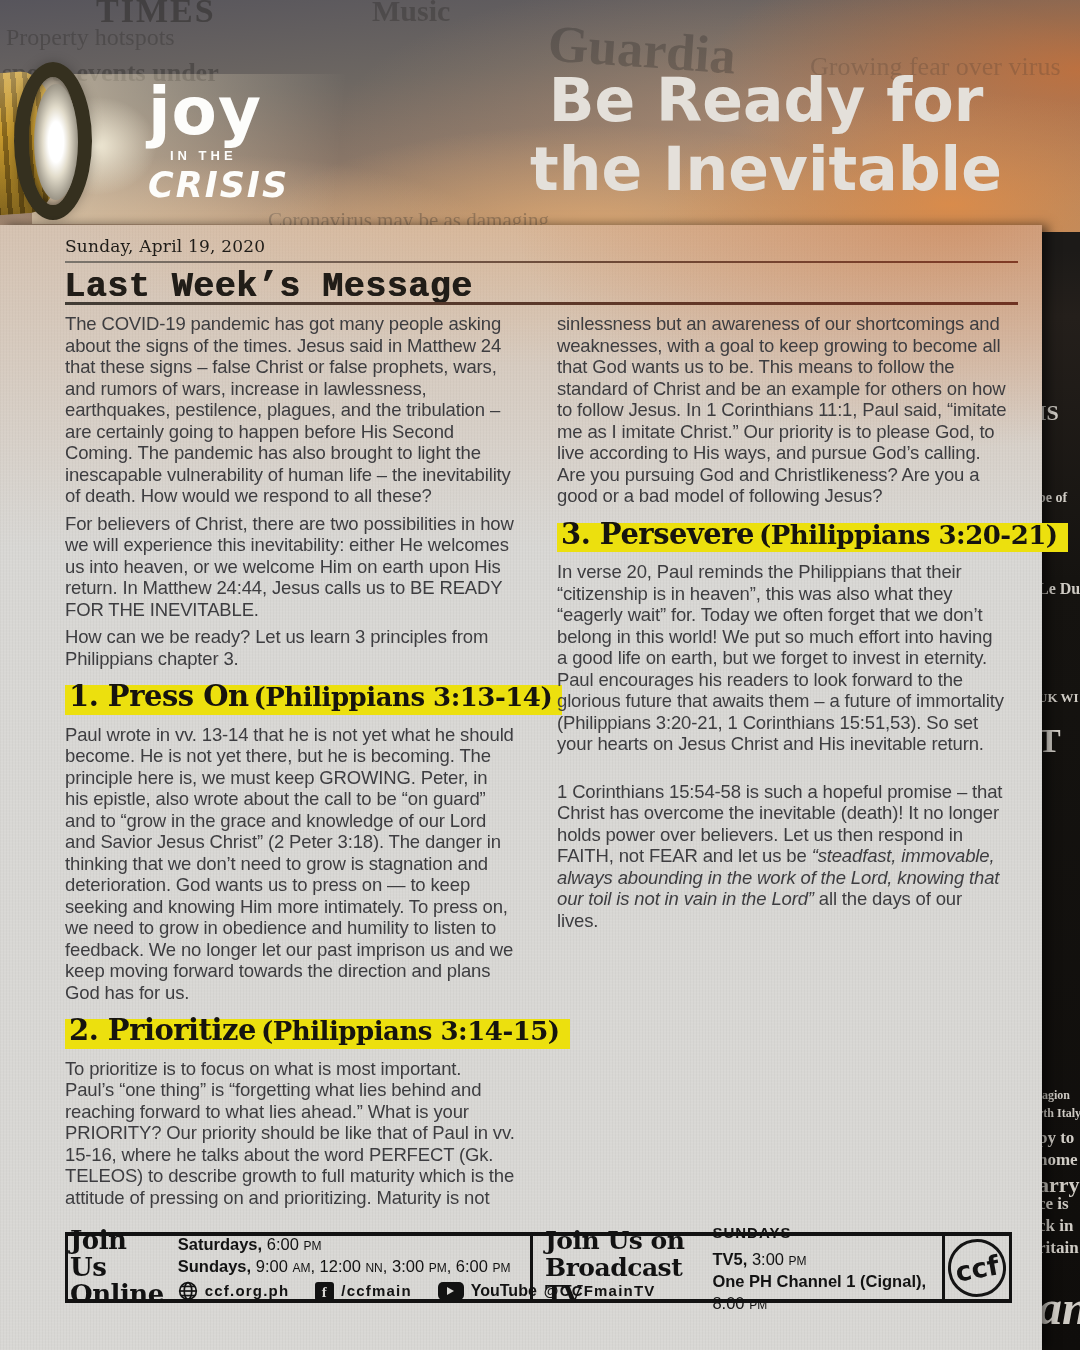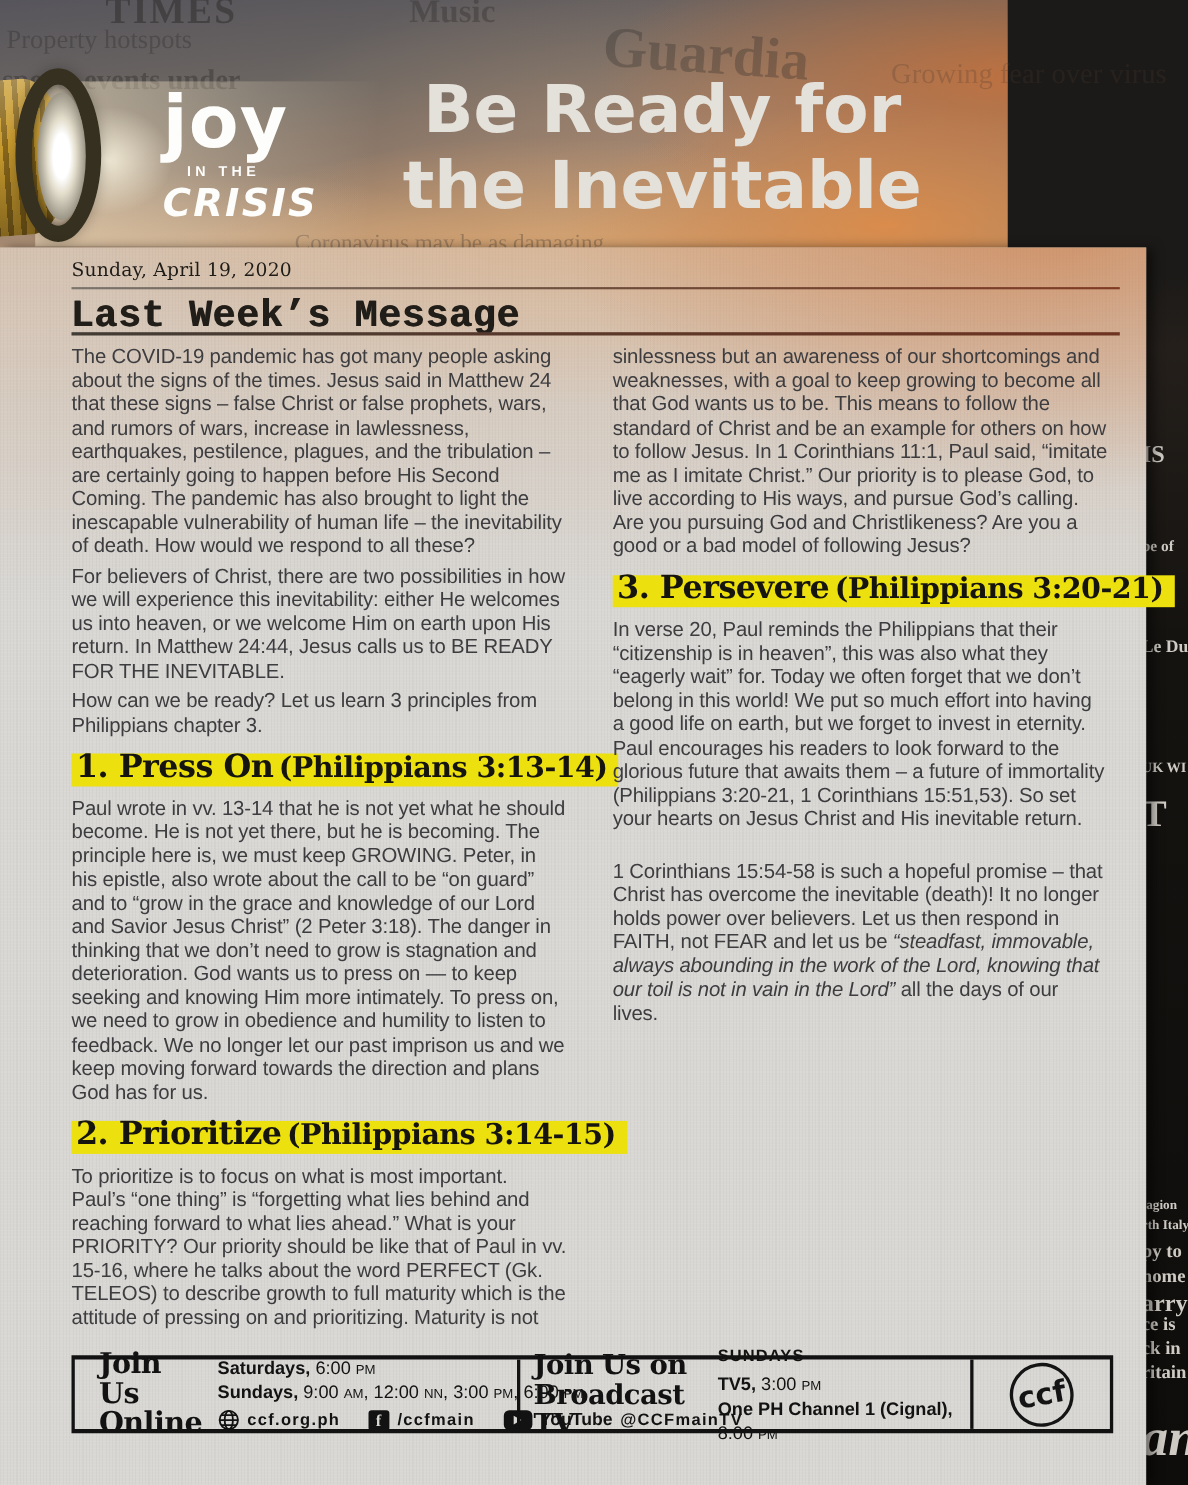--- a/index.html
+++ b/index.html
@@ -4,21 +4,21 @@
 <style>
   * { margin:0; padding:0; box-sizing:border-box; }
   html,body { background:#222; }
   .canvas {
     position:relative; width:1080px; height:1350px; overflow:hidden;
     font-family:"Liberation Sans", sans-serif; background:#1c1a18;
   }
 
   
   .photo-band {
-    position:absolute; left:0; top:0; width:916px; height:232px;
+    position:absolute; left:0; top:0; width:1080px; height:232px;
     background:
       radial-gradient(ellipse 420px 160px at 88% 88%, rgba(225,140,70,.85), rgba(225,140,70,0) 70%),
       radial-gradient(ellipse 500px 170px at 55% 105%, rgba(236,178,118,.8), rgba(236,178,118,0) 70%),
       radial-gradient(ellipse 430px 150px at 20% 112%, rgba(230,190,150,.75), rgba(230,190,150,0) 70%),
       radial-gradient(ellipse 520px 190px at 100% 30%, rgba(206,112,52,.75), rgba(210,120,60,0) 72%),
       radial-gradient(ellipse 600px 220px at 70% 55%, rgba(190,150,120,.5), rgba(190,150,120,0) 70%),
       linear-gradient(175deg, #57555c 0%, #6d6762 34%, #8d7868 62%, #b08a67 100%);
   }
   .frag { position:absolute; color:#2c2a28; font-family:"Liberation Serif", serif; white-space:nowrap; }
   .frag-times      { left:96px;  top:-8px;  font-size:34px; font-weight:700; opacity:.5; letter-spacing:2px;}
@@ -115,21 +115,21 @@
   .hl-head .ref { font-family:"DejaVu Serif", serif; font-weight:700;
     font-size:26px; color:#16140f; letter-spacing:-.5px; }
   .italic-quote { font-style:italic; }
 
   
   .footer-box { position:absolute; left:65px; top:1007px; width:947px; height:71px;
     border-top:4px solid #121212; border-bottom:4px solid #121212;
     border-left:3px solid #121212; border-right:3px solid #121212;
     display:flex; align-items:stretch; color:#121212; }
   .f-sec { display:flex; align-items:center; }
-  .f-sec-online { width:402px; padding-left:22px; }
+  .f-sec-online { width:462px; padding-left:2px; }
   .f-sec-tv { width:412px; padding-left:12px; border-left:3px solid #121212; }
   .f-sec-logo { flex:1; justify-content:center; border-left:3px solid #121212; }
   .f-label { font-family:"DejaVu Serif", serif; font-weight:700; font-size:26px;
     line-height:27px; letter-spacing:-.5px; }
   .f-label-tv { font-size:25px; }
   .f-detail { margin-left:14px; font-size:16.5px; line-height:22px; }
   .f-detail b { font-weight:700; }
   .sc { font-variant:small-caps; }
   .f-links { display:flex; align-items:center; gap:26px; margin-top:3px;
     font-size:15px; font-weight:700; letter-spacing:1.2px; }

